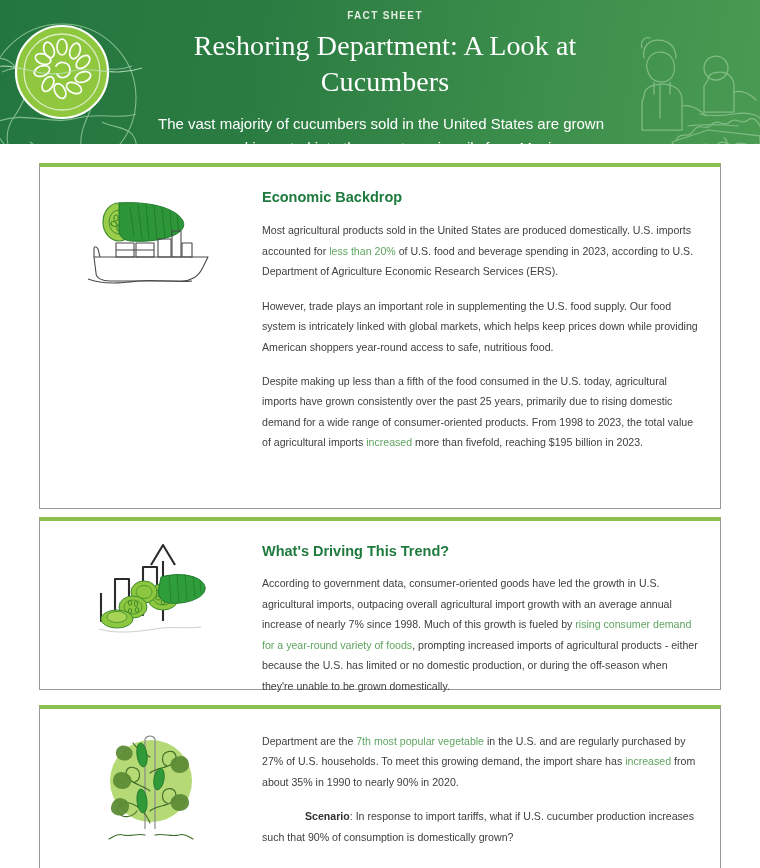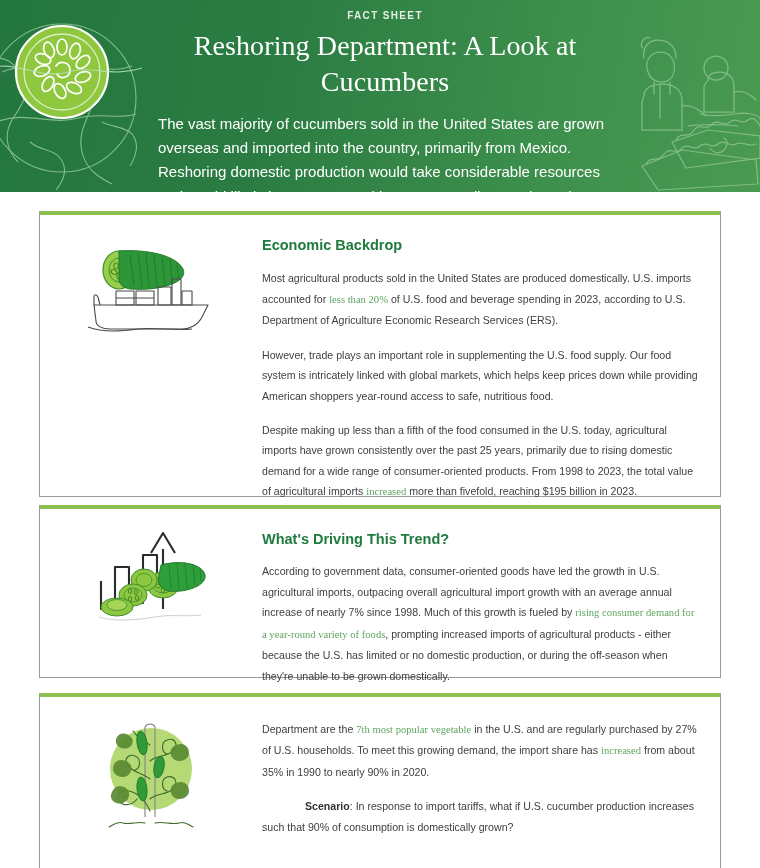--- a/index.html
+++ b/index.html
@@ -13,21 +13,21 @@
   body {
     font-family: "Liberation Sans", sans-serif;
     background: #ffffff;
     color: #3d3d3d;
   }
 
   
   .header {
     position: relative;
     width: 760px;
-    height: 192px;
+    height: 144px;
     background: linear-gradient(100deg, #23763f 0%, #2b7c42 35%, #3d8f4c 72%, #4a9a52 100%);
     overflow: hidden;
   }
 
   .header-art-left {
     position: absolute;
     left: -10px;
     top: 2px;
     width: 200px;
     height: 190px;
@@ -88,21 +88,21 @@
     position: relative;
     margin: 0 auto;
     width: 682px;
     background: #ffffff;
     border: 1px solid #9a9a9a;
     border-top: 4px solid #8cc152;
     display: flex;
     align-items: flex-start;
   }
 
-  .card-1 { margin-top: 19px; height: 286px; }
+  .card-1 { margin-top: 19px; height: 346px; }
   .card-2 { margin-top: 8px; height: 173px; }
   .card-3 { margin-top: 15px; height: 176px; }
 
   .card-figure {
     width: 222px;
     flex: 0 0 222px;
     display: flex;
     align-items: flex-start;
     justify-content: center;
     padding-top: 22px;
@@ -128,21 +128,21 @@
   .card-2 .card-title, .card-3 .card-title { margin-bottom: 13px; }
 
   .para {
     font-size: 10.6px;
     line-height: 1.93;
     color: #404040;
     margin-bottom: 14px;
   }
   .para:last-child { margin-bottom: 0; }
 
-  .hl { color: #5fa560; font-family: Liberation Serif, serif; }
+  .hl { color: #5fa560; }
   .lead { font-weight: bold; color: #333; padding-left: 43px; }
 
   
   .fig-ship  { width: 130px; height: 88px; }
   .fig-chart { width: 120px; height: 106px; }
   .fig-vine  { width: 108px; height: 124px; }
 </style>
 </head>
 <body>
 

